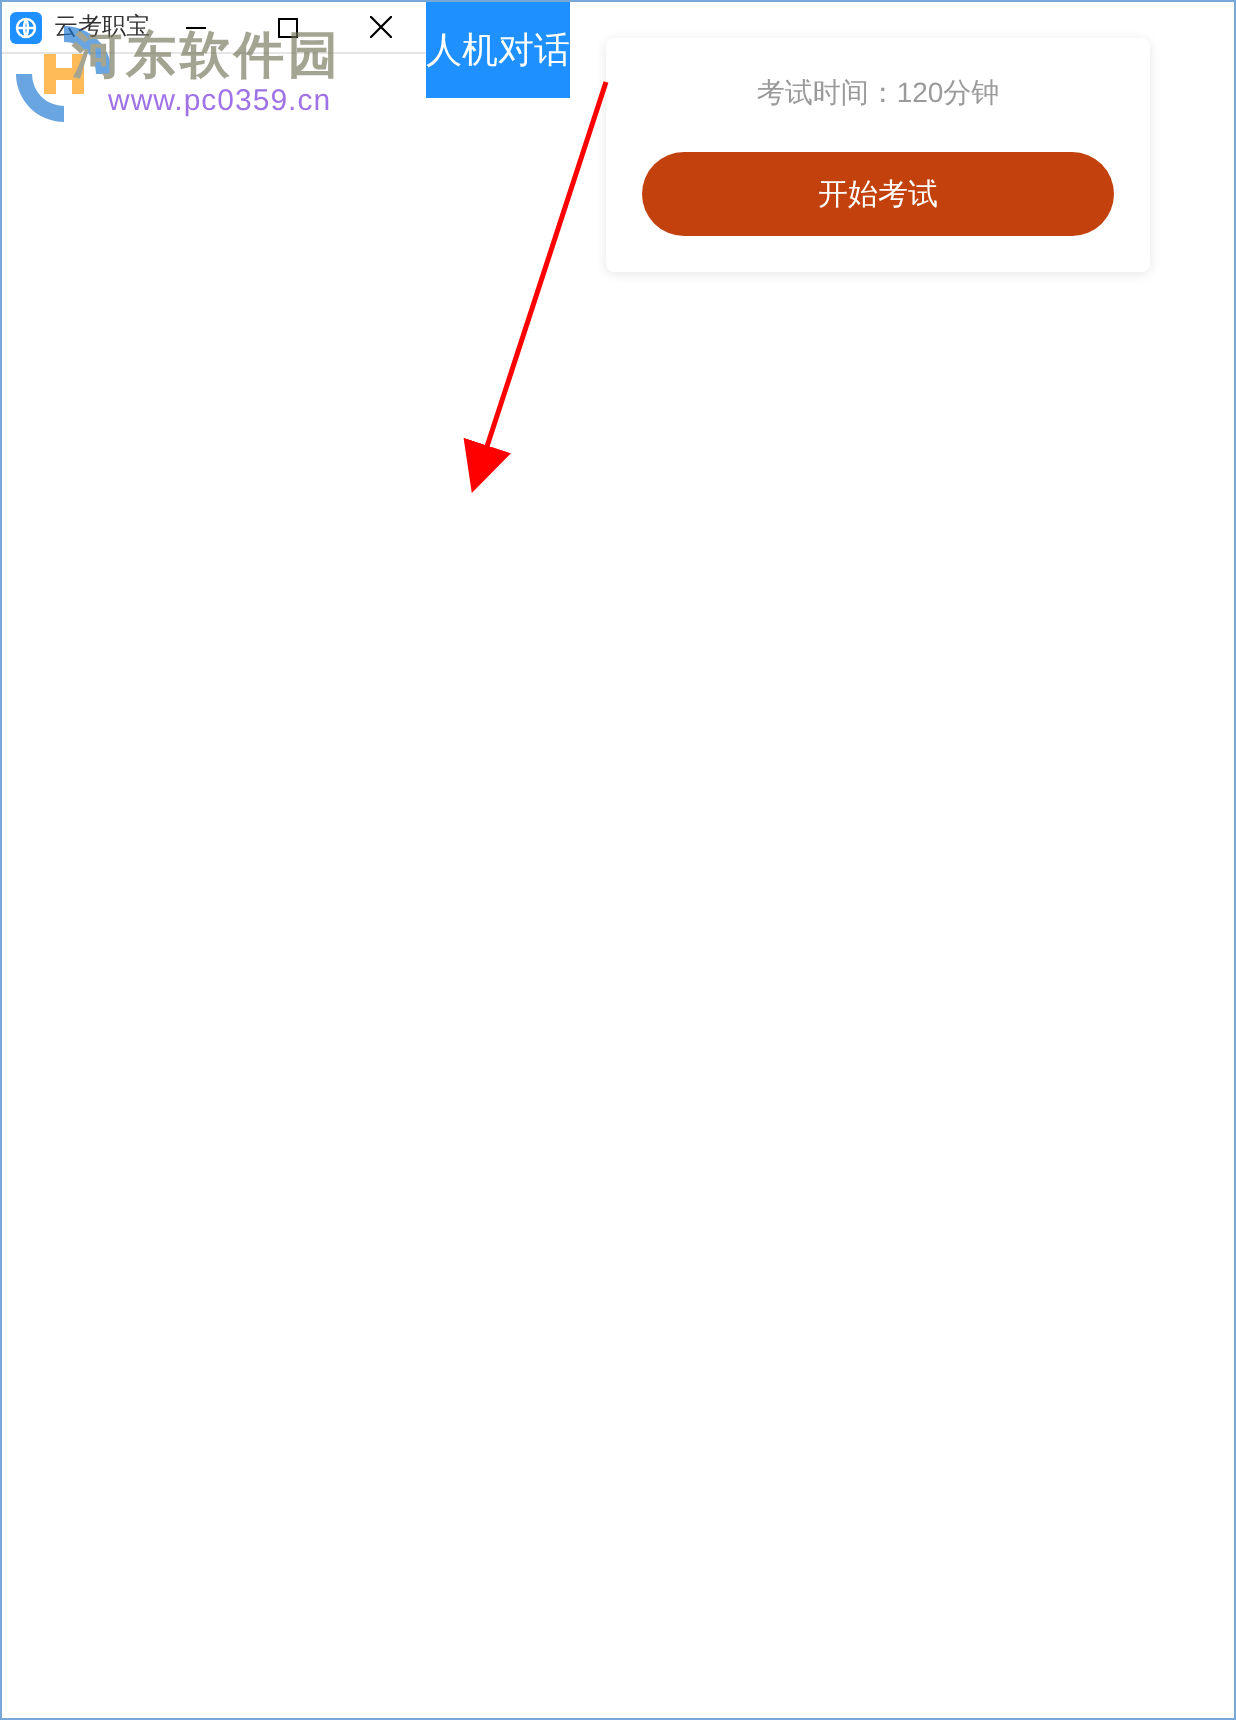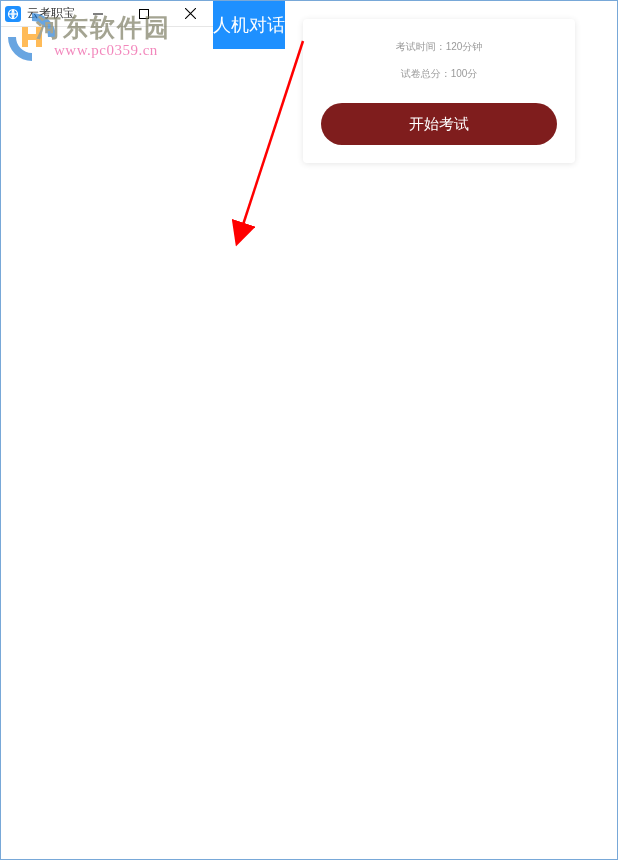--- a/index.html
+++ b/index.html
@@ -83,28 +83,28 @@
       text-align: center;
       color: #1e90ff;
       font-size: 18px;
       padding-bottom: 10px;
       border-bottom: 2px solid #1e90ff;
       margin-bottom: 12px;
     }
     .info-line {
       text-align: center;
       color: #9a9a9a;
-      font-size: 10px;
+      font-size: 14px;
       line-height: 27px;
     }
     .start-btn {
       margin-top: 16px;
       width: 100%;
       height: 42px;
-      background: #7f1d1d;
+      background: #c2410c;
       color: #fff;
       border: none;
       border-radius: 22px;
       font-size: 15px;
       cursor: pointer;
       font-family: inherit;
     }
     .watermark {
       position: absolute;
       top: 8px;
@@ -127,22 +127,22 @@
       font-weight: bold;
       color: #747459;
       white-space: nowrap;
       letter-spacing: 2px;
     }
     .wm-text2 {
       position: absolute;
       top: 33px;
       left: 50px;
       font-size: 15px;
-      font-family: Liberation Serif, serif;
-      color: #ec4899;
+      font-family: Liberation Sans, sans-serif;
+      color: #6d28d9;
       white-space: nowrap;
       letter-spacing: 0.5px;
     }
     .arrow-svg {
       position: absolute;
       top: 34px;
       left: 230px;
       pointer-events: none;
       z-index: 10;
     }
@@ -181,21 +181,20 @@
     </div>
   </div>
 
   <div class="header-banner">
     <span>人机对话</span>
   </div>
 
   <div class="content">
     <div class="card">
       <div class="info-line">考试时间：120分钟</div>
-      <div class="info-line">试卷总分：100分</div>
       <button class="start-btn">开始考试</button>
     </div>
   </div>
 
   <div class="watermark">
     <svg class="wm-logo" viewBox="0 0 56 56">
       <path d="M28 4 A24 24 0 0 1 52 28 L44 28 A16 16 0 0 0 28 12 Z" fill="#1976d2"></path>
       <path d="M28 52 A24 24 0 0 1 4 28 L12 28 A16 16 0 0 0 28 44 Z" fill="#1976d2"></path>
       <rect x="18" y="18" width="6" height="20" fill="#ff9800"></rect>
       <rect x="32" y="18" width="6" height="20" fill="#ff9800"></rect>

